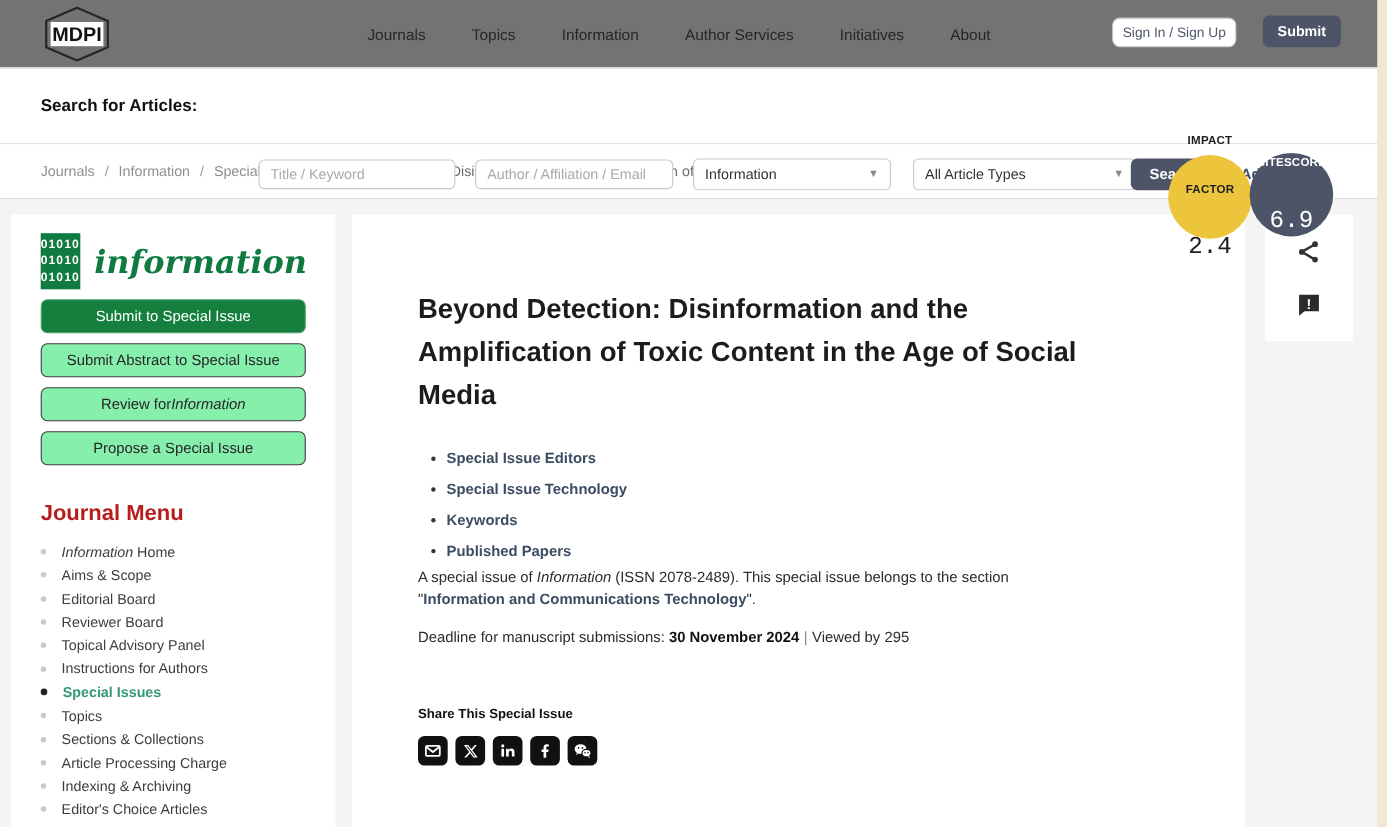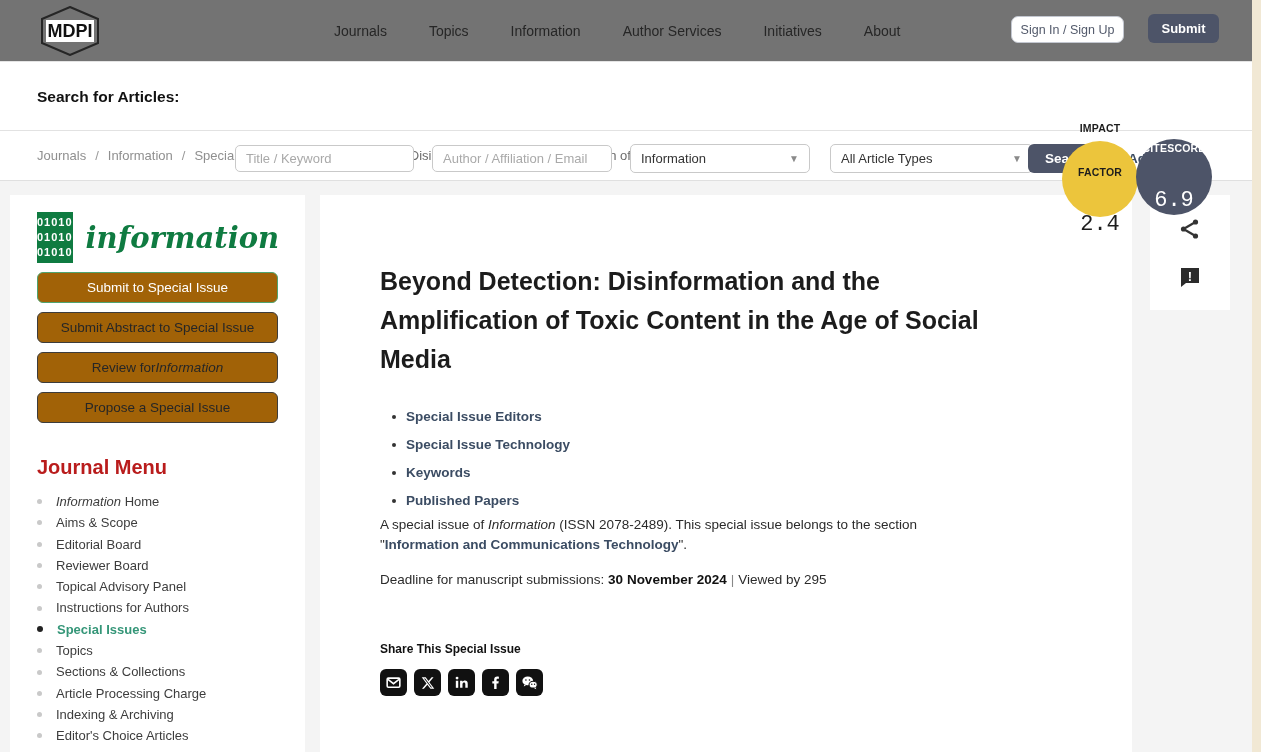--- a/index.html
+++ b/index.html
@@ -47,22 +47,22 @@
   .tool-icon { cursor:pointer; width:26px; height:26px; display:flex; align-items:center; justify-content:center; }
 
   
   .edge-strip { position:absolute; right:0; top:0; width:9px; height:752px; background:#f1e8d4; z-index:10; }
 
   
   .sidebar { position:absolute; left:10px; top:195px; width:295px; height:557px; background:#fff; padding:17px 27px 0 27px; }
   .jlogo { display:flex; align-items:center; cursor:pointer; }
   .jlogo-bin { width:51px; height:51px; background:#0f7b41; color:#fff; font-family:Liberation Sans, sans-serif; font-size:11px; font-weight:bold; line-height:15px; display:flex; flex-direction:column; align-items:center; justify-content:center; letter-spacing:1px; }
   .jlogo-name { font-family:"DejaVu Serif",serif; font-style:italic; font-weight:bold; font-size:29px; color:#0f7b41; margin-left:13px; }
-  .side-btn { width:241px; height:31px; border-radius:6px; display:flex; align-items:center; justify-content:center; font-size:13.5px; cursor:pointer; margin-top:9px; background:#a16207; border:1px solid #3c3c3c; color:#262626; }
-  .side-btn.green { background:#a16207; border:1px solid #4fa470; color:#fff; }
+  .side-btn { width:241px; height:31px; border-radius:6px; display:flex; align-items:center; justify-content:center; font-size:13.5px; cursor:pointer; margin-top:9px; background:#86efac; border:1px solid #3c3c3c; color:#262626; }
+  .side-btn.green { background:#15803d; border:1px solid #4fa470; color:#fff; }
   .menu-title { font-size:20px; font-weight:bold; color:#b91c1c; margin-top:33px; }
   .menu-list { list-style:none; margin-top:12px; }
   .menu-list li { display:flex; align-items:center; font-size:13px; color:#3d3d3d; line-height:21.3px; cursor:pointer; }
   .menu-list .dot { width:5px; height:5px; border-radius:50%; background:#c9c9c9; margin-right:14px; flex:0 0 auto; }
   .menu-list li.active .dot { background:#222; width:6px; height:6px; }
   .menu-list li.active .m-label { color:#359678; font-weight:bold; }
   .menu-list .ital { font-style:italic; }
 
   
   .main-card { position:absolute; left:320px; top:195px; width:812px; height:557px; background:#fff; padding:67px 0 0 60px; }

